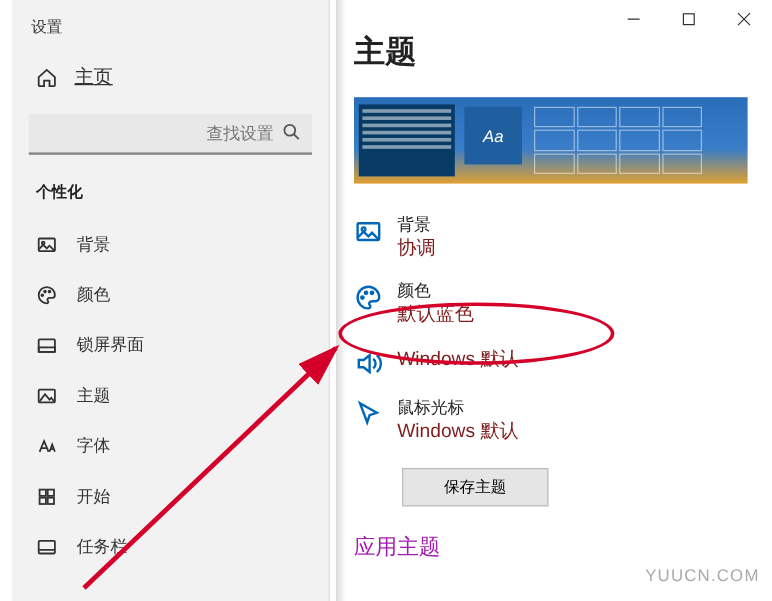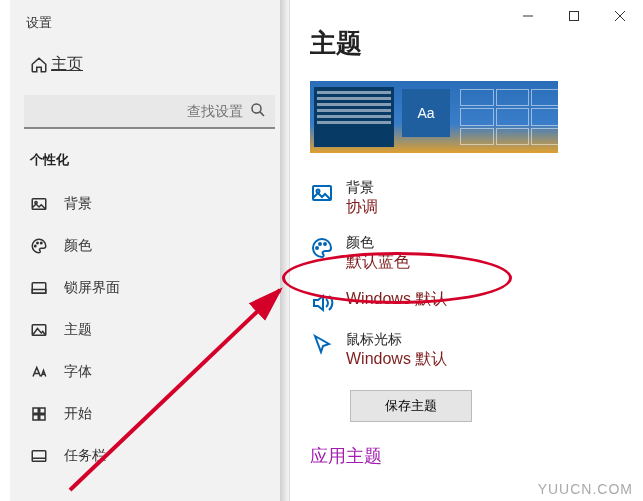--- a/index.html
+++ b/index.html
@@ -1,44 +1,44 @@
 <!DOCTYPE html>
 <html><head>
 <meta charset="utf-8">
 <style>
   * { margin: 0; padding: 0; box-sizing: border-box; font-family: "Microsoft YaHei", "Segoe UI", sans-serif; }
   body { width: 643px; height: 501px; background: #fff; position: relative; overflow: hidden; }
   .window { display: flex; height: 100%; margin-left: 10px; }
   .sidebar { width: 280px; background: #f2f2f2; border-right: 1px solid #ddd; padding: 0; position: relative; }
   .app-title { font-size: 13px; padding: 14px 16px 10px; color: #333; }
-  .home { display: flex; align-items: center; gap: 3px; padding: 12px 20px; color: #333; cursor: pointer; text-decoration: underline; }
+  .home { display: flex; align-items: center; gap: 14px; padding: 12px 20px; color: #333; cursor: pointer; text-decoration: underline; }
   .home svg { width: 18px; height: 18px; }
   .search-wrap { margin: 8px 14px 18px; position: relative; }
   .search-input { width: 100%; border: none; border-bottom: 2px solid #888; background: #e8e8e8; padding: 8px 32px 8px 10px; font-size: 14px; outline: none; text-align: right; }
   .search-icon { position: absolute; right: 8px; top: 6px; width: 18px; height: 18px; color: #555; }
   .group-title { font-size: 13px; font-weight: bold; padding: 4px 20px 14px; color: #222; }
   .nav-item { display: flex; align-items: center; gap: 16px; padding: 12px 20px; color: #333; font-size: 14px; cursor: pointer; }
   .nav-item svg { width: 18px; height: 18px; flex-shrink: 0; }
   .main { flex: 1; padding: 0; position: relative; background: #fff; }
   .title-btns { position: absolute; top: 0; right: 0; display: flex; }
   .title-btn { width: 46px; height: 32px; display: flex; align-items: center; justify-content: center; cursor: pointer; color: #333; }
   .page-title { font-size: 26px; padding: 26px 20px 12px; color: #222; }
-  .theme-preview { margin: 8px 20px 18px; width: 248px; height: 72px; background: linear-gradient(to bottom,#2a6db8 0%,#3a7dc8 60%,#e0a030 100%); position: relative; display:flex; align-items:center; }
+  .theme-preview { margin: 8px 20px 18px; width: 328px; height: 72px; background: linear-gradient(to bottom,#2a6db8 0%,#3a7dc8 60%,#e0a030 100%); position: relative; display:flex; align-items:center;font-style:italic; }
   .preview-taskbar { position:absolute; left:4px; top:6px; bottom:6px; width:80px; background:#083a66; display:flex; flex-direction:column; gap:3px; padding:4px 3px;}
   .preview-taskbar div { height:3px; background:rgba(255,255,255,0.5); }
   .preview-tile { position:absolute; left:92px; top:8px; width:48px; height:48px; background:#1f5fa0; display:flex; align-items:center; justify-content:center; color:#fff; font-size:14px;}
   .preview-grid { position:absolute; left:150px; top:8px; width:140px; height:56px; display:grid; grid-template-columns:repeat(4,1fr); grid-template-rows:repeat(3,1fr); gap:2px;}
   .preview-grid div { border:1px solid rgba(255,255,255,0.5);}
   .setting-row { display: flex; gap: 12px; padding: 8px 20px; align-items: flex-start; cursor: pointer; }
   .setting-row svg { width: 24px; height: 24px; color: #0067b8; flex-shrink: 0; margin-top:2px;}
   .setting-text .label { font-size: 14px; color: #222; }
   .setting-text .sub { font-size: 16px; color: #7f1d1d; }
   .save-btn { margin: 12px 0 0 60px; background: #e5e5e5; border: 1px solid #bbb; padding: 6px 34px; font-size: 13px; cursor: pointer; }
   .section-title { font-size: 18px; padding: 22px 20px 4px; color: #a21caf; }
-  .watermark { position: absolute; right: 10px; bottom: 4px; color: #aaa; font-size: 14px; letter-spacing:1px;}
+  .watermark { position: absolute; right: 10px; bottom: 14px; color: #aaa; font-size: 14px; letter-spacing:1px;}
   .highlight-ellipse { position:absolute; left:282px; top:252px; width:230px; height:52px; border:3px solid #d4002a; border-radius:50%; pointer-events:none;}
   .arrow-svg { position:absolute; left:60px; top:250px; width:250px; height:250px; pointer-events:none;}
   .shadow { position:absolute; left:280px; top:0; width:8px; height:100%; background:linear-gradient(to right,rgba(0,0,0,0.15),transparent); pointer-events:none;}
 </style>
 </head>
 <body>
 
 <div class="window">
   <aside class="sidebar">
     <div class="app-title">设置</div>

